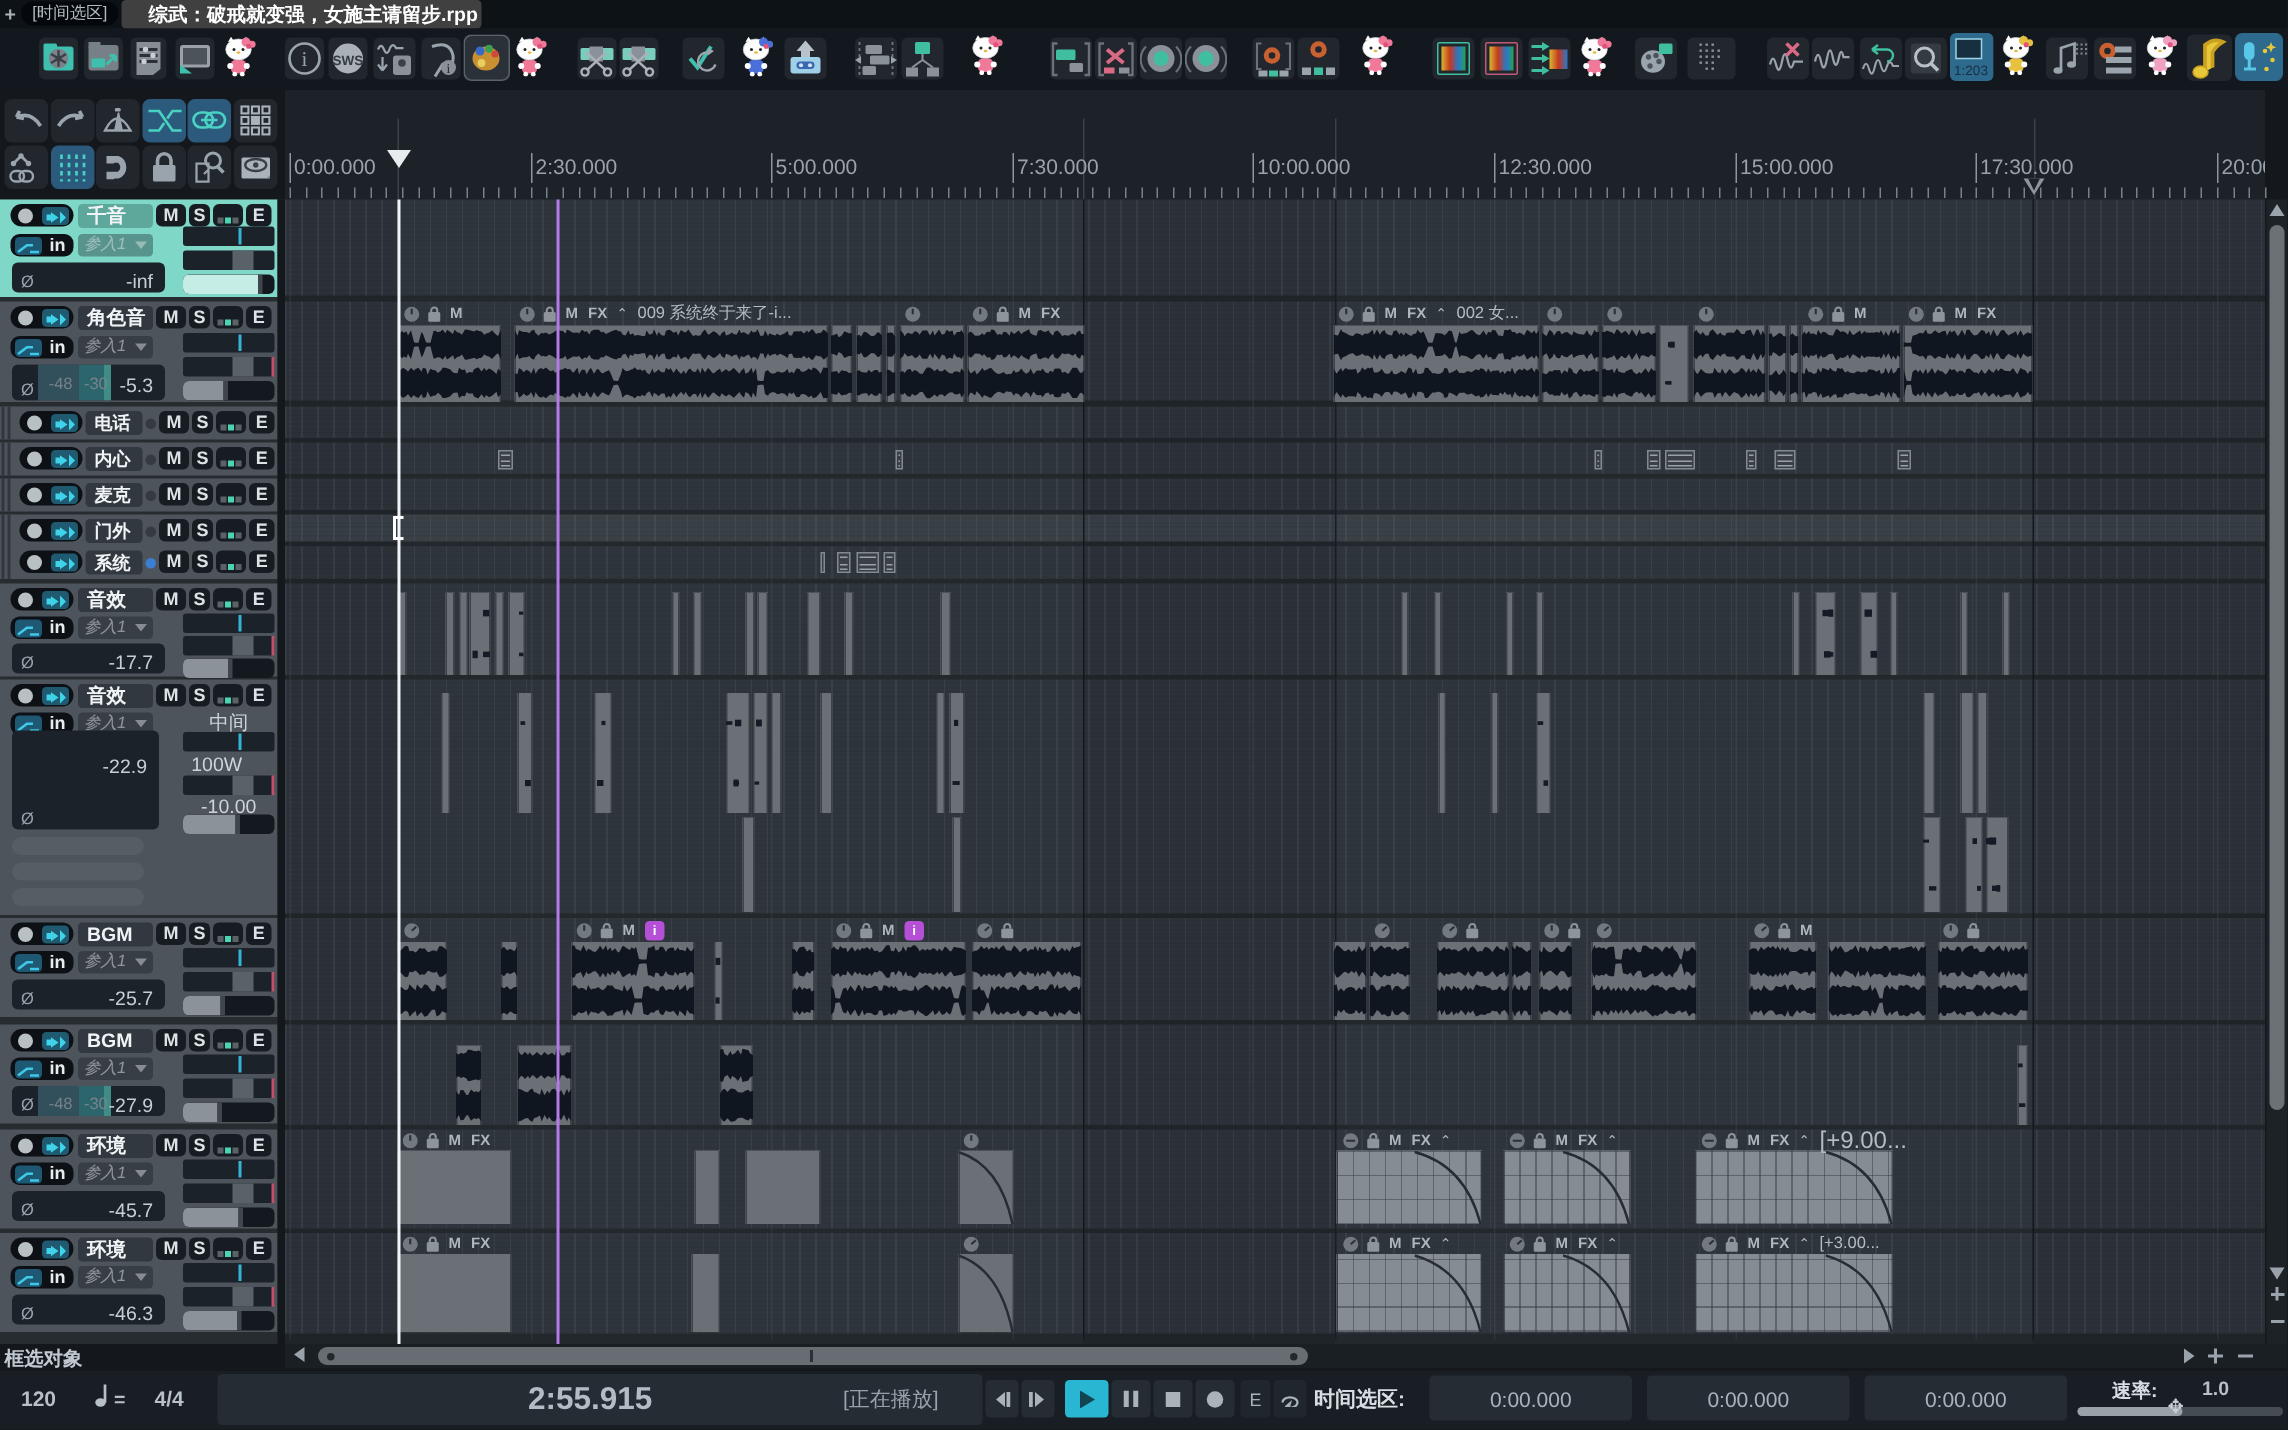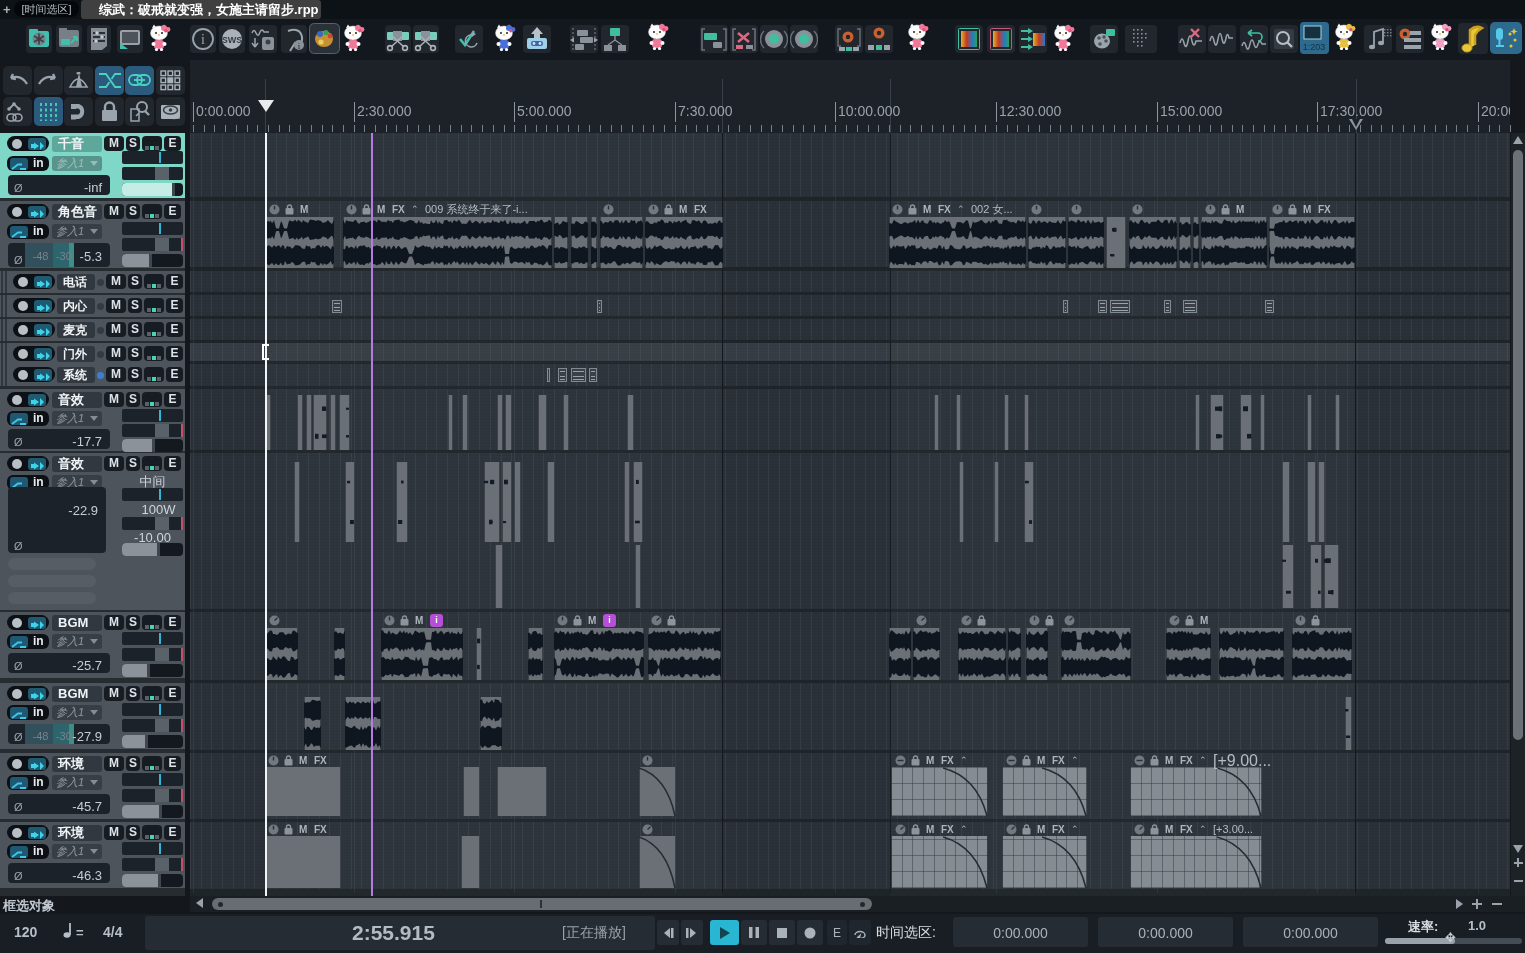--- a/index.html
+++ b/index.html
@@ -1736,21 +1736,21 @@
     <div class="mbtn" style="left:164px;top:456px;width:17px;height:15px;font-size:12px;line-height:15px">E</div>
     <div class="pill" style="left:7px;top:475px;width:42px;height:15px;border-radius:6px"></div>
     <div class="abs" style="left:10px;top:476.5px;width:18px;height:12px;background:#1e5872;border-radius:3px"><svg width="18" height="12">
         <path d="M2 9 l6 -4.5 h4 m-2 4.5 h6" stroke="#3fc8e8" stroke-width="1.8" fill="none"></path>
       </svg></div>
     <div class="abs" style="left:33px;top:475px;color:#e8ecef;font-size:12px;font-weight:bold;line-height:15px">in</div>
     <div class="abs" style="left:52px;top:475px;width:50px;height:15px;background:rgba(18,23,28,0.35);border-radius:3px;color:rgba(230,236,240,0.5);font-size:11px;font-style:italic;line-height:15px;padding-left:4px">参入1<span style="position:absolute;right:4px;top:5px;width:0;height:0;border-left:4px solid transparent;border-right:4px solid transparent;border-top:5px solid rgba(230,236,240,0.45)"></span></div>
     <div class="rowlbl" style="left:122px;top:473px;width:61px">中间</div>
     <div class="bar" style="left:122px;top:488px;width:61px;height:13px"></div>
     <div class="abs" style="left:159px;top:489px;width:2px;height:11px;background:#35b5d6"></div>
-    <div class="rowlbl" style="left:128px;top:502px;width:61px">100W</div>
+    <div class="rowlbl" style="left:114px;top:502px;width:61px">100W</div>
     <div class="bar" style="left:122px;top:517px;width:61px;height:13px"></div>
     <div class="abs" style="left:155px;top:517px;width:14px;height:13px;background:#5a6269"></div>
     <div class="abs" style="left:181px;top:517px;width:2px;height:13px;background:#c2506a"></div>
     <div class="rowlbl" style="left:122px;top:530px;width:61px">-10.00</div>
     <div class="abs" style="left:122px;top:543px;width:61px;height:13px;background:#14191f;border-radius:4px;overflow:hidden">
       <div style="position:absolute;left:0;top:0;width:35px;height:13px;background:#8b9299"></div>
       <div style="position:absolute;left:35px;top:0;width:3px;height:13px;background:#3f464d"></div>
     </div>
     <div class="abs" style="left:8px;top:487px;width:98px;height:66px;background:#1c2229;border-radius:4px;">
       <div class="abs" style="left:6px;bottom:1px;color:#9aa3ab;font-size:11px">Ø</div>
@@ -1930,21 +1930,21 @@
       </svg>
     </div>
     <div class="abs" style="left:827px;top:920px;width:20px;height:25px;background:#20262d;border-radius:3px;display:flex;align-items:center;justify-content:center">
       <span style="color:#aab3ba;font-size:12px">E</span>
     </div>
     <div class="abs" style="left:849px;top:920px;width:22px;height:25px;background:#20262d;border-radius:3px;display:flex;align-items:center;justify-content:center">
       <svg width="14" height="10">
         <path d="M2 7 a5 3.5 0 1 1 5 3.5 M4 10 l3 -2.5 l-1 3.5" stroke="#aab3ba" stroke-width="1.5" fill="none"></path>
       </svg>
     </div>
-    <div class="abs" style="left:876px;top:924px;color:#d7dde2;font-size:14px;font-weight:normal">时间选区:</div>
+    <div class="abs" style="left:876px;top:924px;color:#d7dde2;font-size:14px;font-weight:bold">时间选区:</div>
     <div class="abs" style="left:953px;top:917px;width:135px;height:30px;background:#262c34;border-radius:3px"></div>
     <div class="abs" style="left:953px;top:925px;width:135px;text-align:center;color:#a9b2bb;font-size:14px">0:00.000</div>
     <div class="abs" style="left:1098px;top:917px;width:135px;height:30px;background:#262c34;border-radius:3px"></div>
     <div class="abs" style="left:1098px;top:925px;width:135px;text-align:center;color:#a9b2bb;font-size:14px">0:00.000</div>
     <div class="abs" style="left:1243px;top:917px;width:135px;height:30px;background:#262c34;border-radius:3px"></div>
     <div class="abs" style="left:1243px;top:925px;width:135px;text-align:center;color:#a9b2bb;font-size:14px">0:00.000</div>
     <div class="abs" style="left:1408px;top:918px;color:#d7dde2;font-size:13px;font-weight:bold">速率:</div>
     <div class="abs" style="left:1468px;top:918px;color:#b7bfc7;font-size:13px;font-weight:bold">1.0</div>
     <div class="abs" style="left:1385px;top:938px;width:137px;height:6px;background:#454c53;border-radius:3px">
       <div style="position:absolute;left:0;top:0;width:70px;height:6px;background:#9aa2a9;border-radius:3px"></div>

